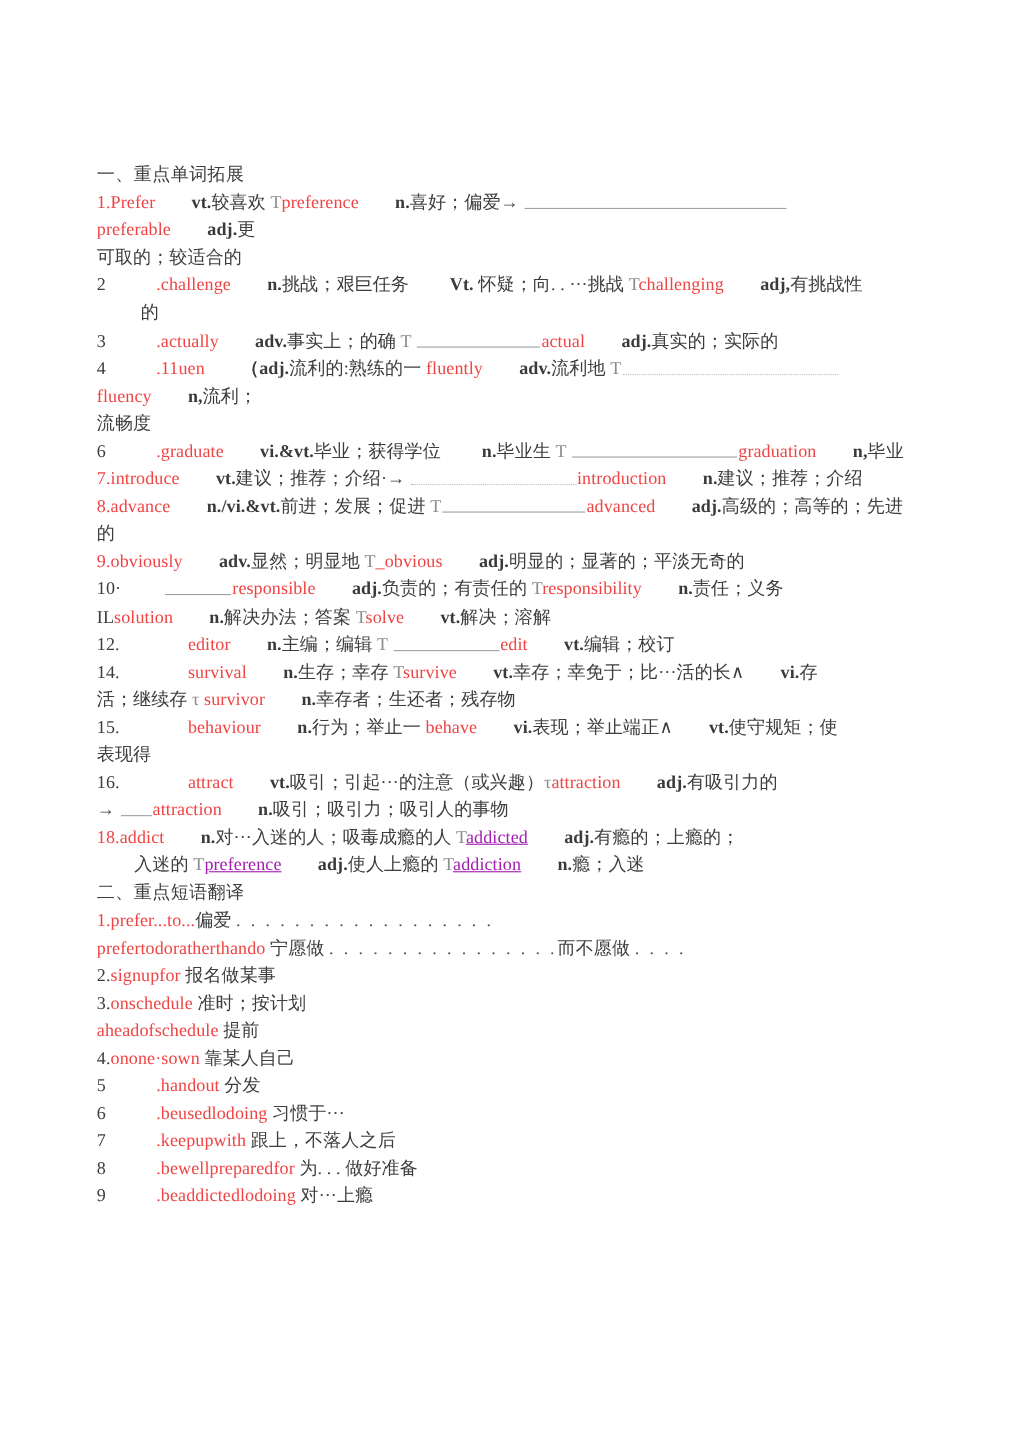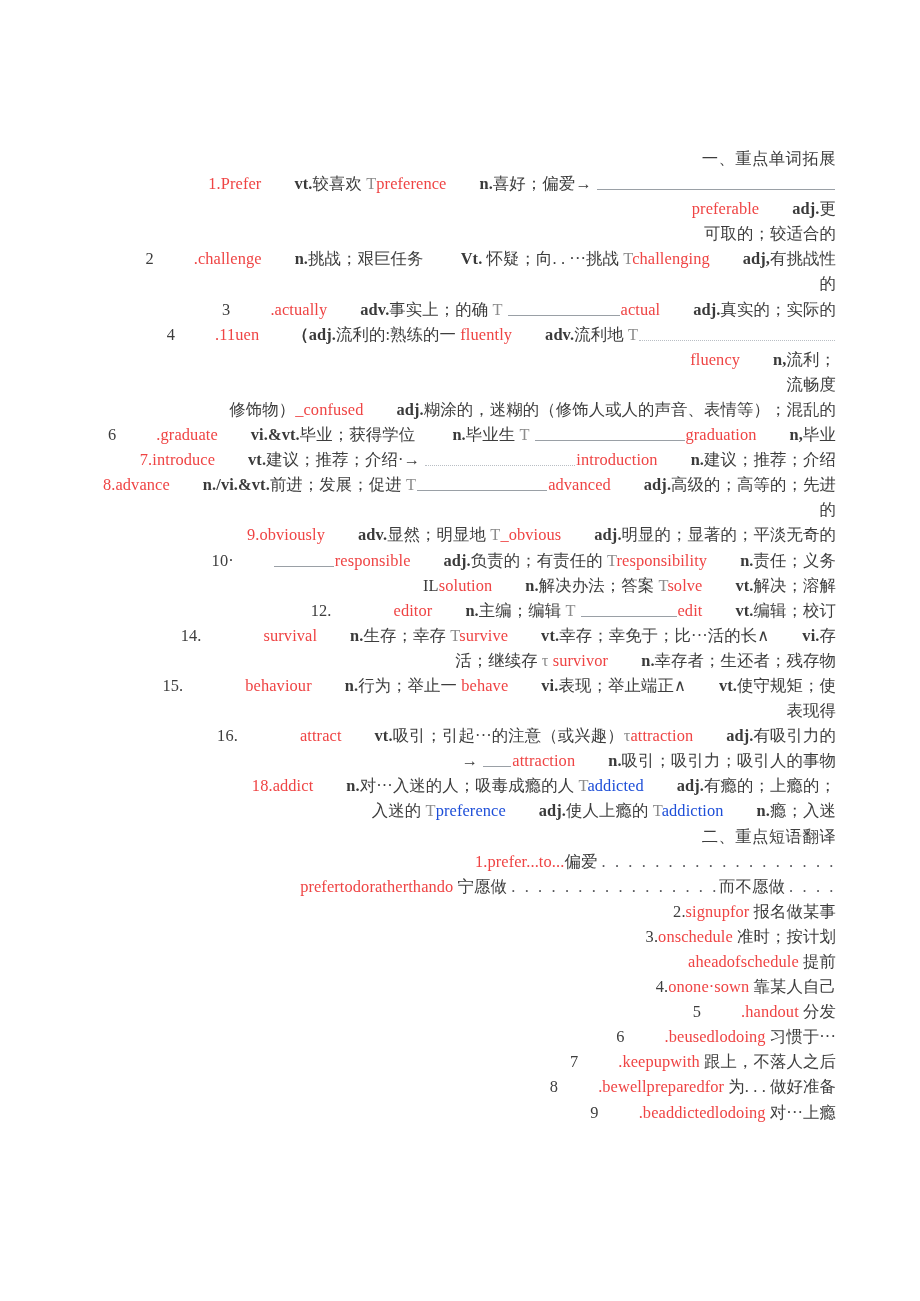--- a/index.html
+++ b/index.html
@@ -14,21 +14,20 @@
     font-family: "Liberation Serif", "DejaVu Serif", serif;
     color: #3a3a3a;
     overflow: hidden;
   }
   .page {
     position: absolute;
     left: 0; top: 0;
     width: 919px;
     height: 1301px;
     background: #fff;
-    text-align: right;
   }
   .content {
     position: absolute;
     left: 88px;
     top: 146px;
     width: 748px;
   }
   .line {
     font-size: 16.4px;
     line-height: 25.1px;
@@ -42,21 +41,21 @@
     line-height: 25.1px;
     color: #3d3d3d;
     letter-spacing: 0.4px;
   }
   
   .r { color: #ef4444; }
   
   .b { font-weight: bold; color: #3a3a3a; margin-left: 33px; }
   
   .g { color: #8c8c8c; }
-  .gg { color: #1d4ed8; }
+  .gg { color: #a21caf; text-decoration: underline; }
   
   .blank {
     display: inline-block;
     border-bottom: 1px solid #9aa0a6;
     vertical-align: baseline;
     height: 0.95em;
     margin: 0 1px -1px 1px;
   }
   .blank.faint { border-bottom: 1px dotted #b9bec4; }
   .w60 { width: 60px; }
@@ -94,21 +93,20 @@
     <div class="line">可取的；较适合的</div>
 
     <div class="line"><span class="num">2</span><span class="indent-num2"></span><span class="r">.challenge</span><span class="b">n.</span>挑战；艰巨任务 <span class="b">Vt.</span> 怀疑；向. . ···挑战 <span class="g">T</span><span class="r">challenging</span><span class="b">adj,</span>有挑战性</div>
     <div class="line"><span class="indent-num2"></span>的</div>
 
     <div class="line"><span class="num">3</span><span class="indent-num2"></span><span class="r">.actually</span><span class="b">adv.</span>事实上；的确 <span class="g">T</span> <span class="blank w112"></span><span class="r">actual</span><span class="b">adj.</span>真实的；实际的</div>
 
     <div class="line"><span class="num">4</span><span class="indent-num2"></span><span class="r">.11uen</span><span class="b">（adj.</span>流利的:熟练的一 <span class="r">fluently</span><span class="b">adv.</span>流利地 <span class="g">T</span><span class="blank faint w196"></span><span class="r">fluency</span><span class="b">n,</span>流利；</div>
     <div class="line">流畅度</div>
 
-    <div class="line">修饰物）<span class="r">_confused</span><span class="b">adj.</span>糊涂的，迷糊的（修饰人或人的声音、表情等）；混乱的</div>
 
     <div class="line"><span class="num">6</span><span class="indent-num2"></span><span class="r">.graduate</span><span class="b">vi.&amp;vt.</span>毕业；获得学位 <span class="b">n.</span>毕业生 <span class="g">T</span> <span class="blank w150"></span><span class="r">graduation</span><span class="b">n,</span>毕业</div>
 
     <div class="line"><span class="r">7.introduce</span><span class="b">vt.</span>建议；推荐；介绍·→ <span class="blank faint w150"></span><span class="r">introduction</span><span class="b">n.</span>建议；推荐；介绍</div>
 
     <div class="line"><span class="r">8.advance</span><span class="b">n./vi.&amp;vt.</span>前进；发展；促进 <span class="g">T</span><span class="blank w130"></span><span class="r">advanced</span><span class="b">adj.</span>高级的；高等的；先进</div>
     <div class="line">的</div>
 
     <div class="line"><span class="r">9.obviously</span><span class="b">adv.</span>显然；明显地 <span class="g">T</span><span class="r">_obvious</span><span class="b">adj.</span>明显的；显著的；平淡无奇的</div>
 

